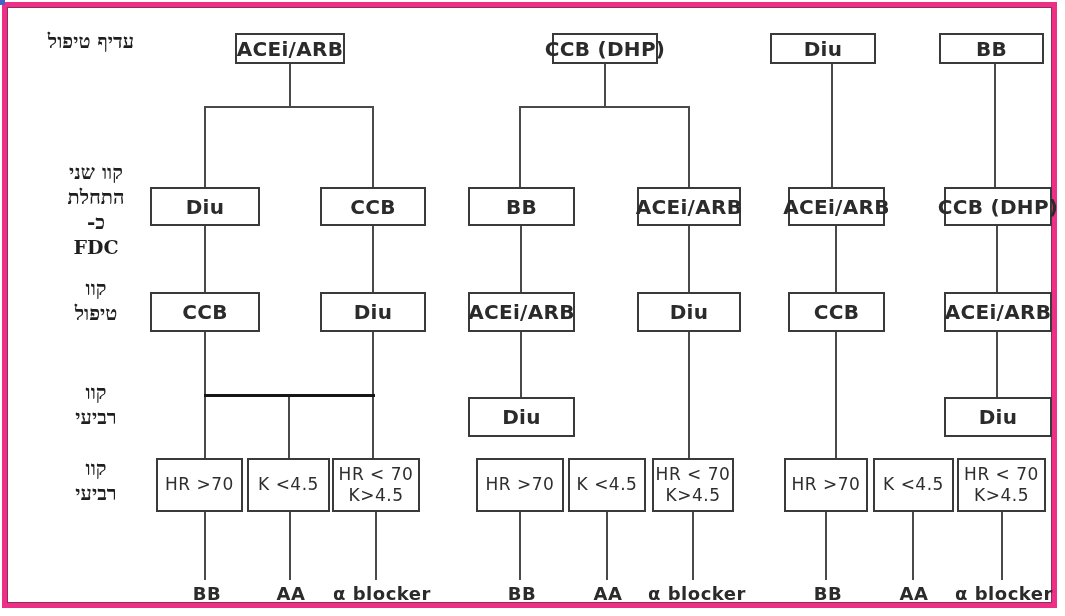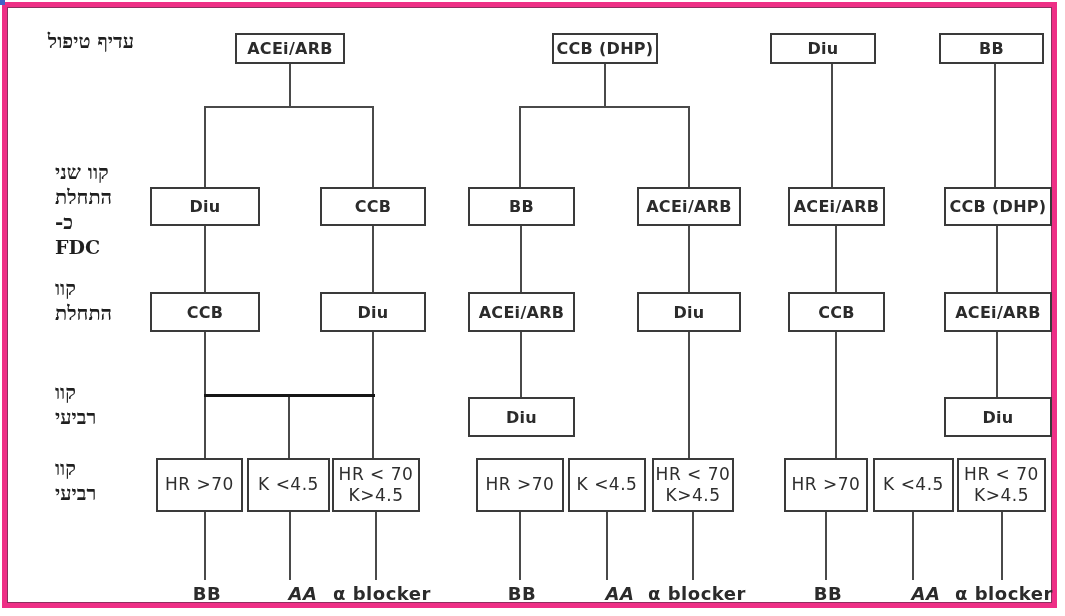--- a/index.html
+++ b/index.html
@@ -10,63 +10,63 @@
   .frame{
     position:absolute;left:2px;top:2px;width:1055px;height:606px;
     border:5px solid #ee2f86;
     box-shadow:inset 0 0 0 1px #8e2e5e;
     box-sizing:border-box;
   }
   .corner{position:absolute;left:0;top:0;width:5px;height:5px;background:#4263c7;}
   .box{
     position:absolute;box-sizing:border-box;border:2px solid #3a3a3a;background:#fff;
     display:flex;align-items:center;justify-content:center;
-    font-weight:bold;font-size:16px;color:#2b2b2b;letter-spacing:0.3px;white-space:nowrap;
+    font-weight:bold;font-size:20px;color:#2b2b2b;letter-spacing:0.3px;white-space:nowrap;
   }
   .crit{
     position:absolute;box-sizing:border-box;border:2px solid #3a3a3a;background:#fff;
     display:flex;flex-direction:column;align-items:center;justify-content:center;
     font-weight:normal;font-size:17px;color:#2e2e2e;letter-spacing:0.5px;line-height:1.25;
     top:458px;height:54px;white-space:nowrap;
   }
   .vl{position:absolute;width:2px;background:#4a4a4a;}
   .hl{position:absolute;height:2px;background:#4a4a4a;}
   .bar{position:absolute;height:3px;background:#161616;}
   .side{
-    position:absolute;text-align:left;direction:rtl;
+    position:absolute;text-align:center;direction:rtl;
     font-family:"DejaVu Serif", serif;font-weight:bold;font-size:20px;color:#1f1f1f;line-height:25px;
   }
   .side .latin{direction:ltr;font-size:19px;}
   .startlbl{
     position:absolute;left:6px;top:29px;width:128px;text-align:right;direction:rtl;
     font-family:"DejaVu Serif", serif;font-weight:bold;font-size:20px;color:#1f1f1f;
   }
   .outcome{
     position:absolute;top:583px;transform:translateX(-50%);
     font-weight:bold;font-size:18px;color:#2b2b2b;white-space:nowrap;letter-spacing:0.5px;
   }
-  .outcome.italic{font-style:italic;margin-left:12px;}
+  .outcome.italic{}
 </style>
 </head>
 <body>
 
 <div class="frame"></div>
 <div class="corner"></div>
 
 <div class="startlbl">עדיף טיפול</div>
 
 <div class="side" style="left:55px;top:160px;width:82px;">
   <div>קוו שני</div>
   <div>התחלת כ-</div>
   <div class="latin">FDC</div>
 </div>
 
 <div class="side" style="left:55px;top:276px;width:82px;">
   <div>קוו</div>
-  <div>התחלת</div>
+  <div>טיפול</div>
 </div>
 
 <div class="side" style="left:55px;top:380px;width:82px;">
   <div>קוו</div>
   <div>רביעי</div>
 </div>
 
 <div class="side" style="left:55px;top:456px;width:82px;">
   <div>קוו</div>
   <div>רביעי</div>

